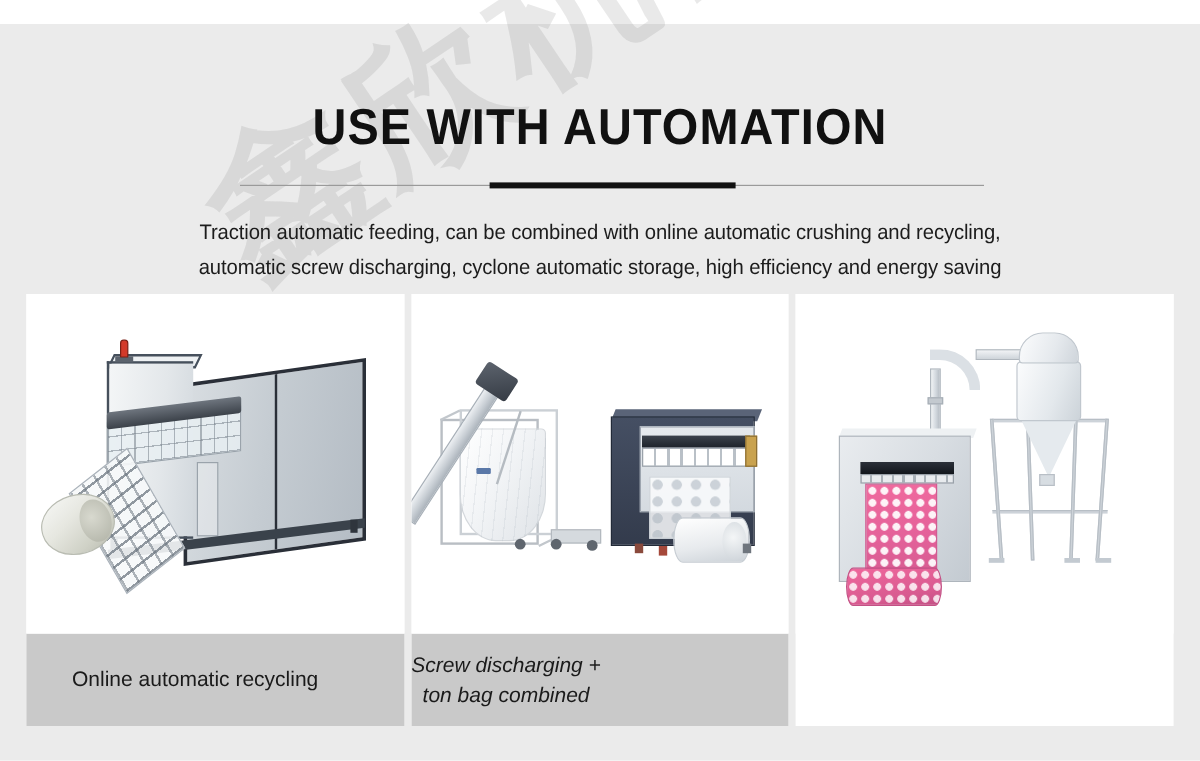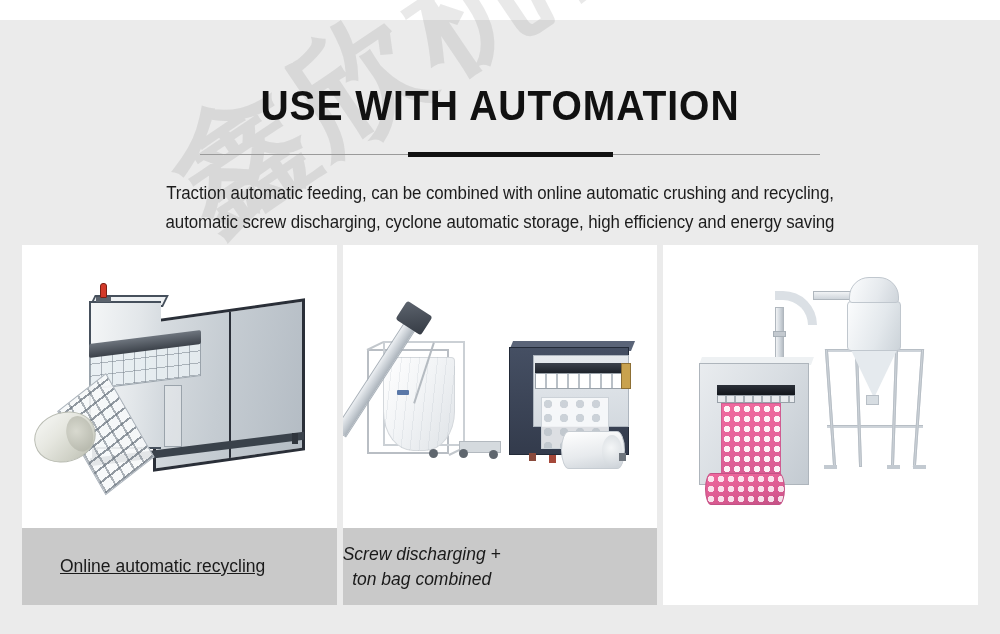--- a/index.html
+++ b/index.html
@@ -109,21 +109,21 @@
   .card-caption {
     flex:1 1 auto;
     background:#c9c9c9;
     display:flex;
     align-items:center;
     font-family:"Liberation Sans", sans-serif;
     font-size:17.5px;
     color:#1a1a1a;
     line-height:1.42;
   }
-  .cap-left  { justify-content:flex-start; padding-left:38px; text-align:left;text-decoration:underline; }
+  .cap-left  { justify-content:flex-start; padding-left:38px; text-align:left; }
   .cap-center{ text-align:center;font-style:italic; }
 
   
   .p1-frame {
     position:absolute; left:131px; top:64px;
     width:152px; height:152px;
     background:linear-gradient(100deg,#d8dde1 0%,#c5ccd2 45%,#b4bcc4 100%);
     border:3px solid #2a2f38;
     transform:skewY(-8deg);
   }

